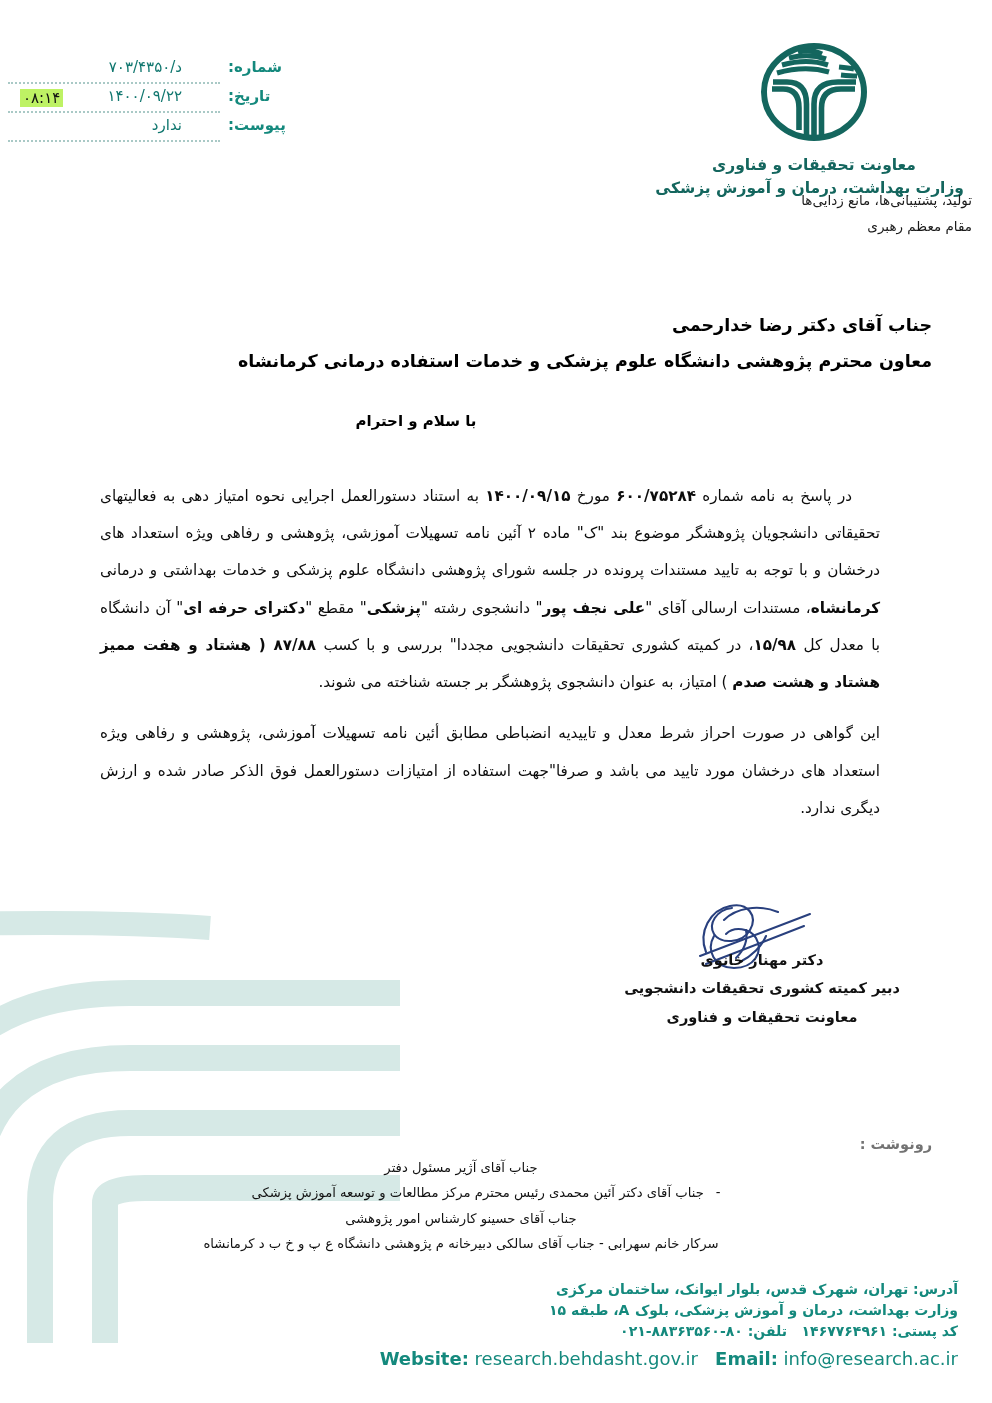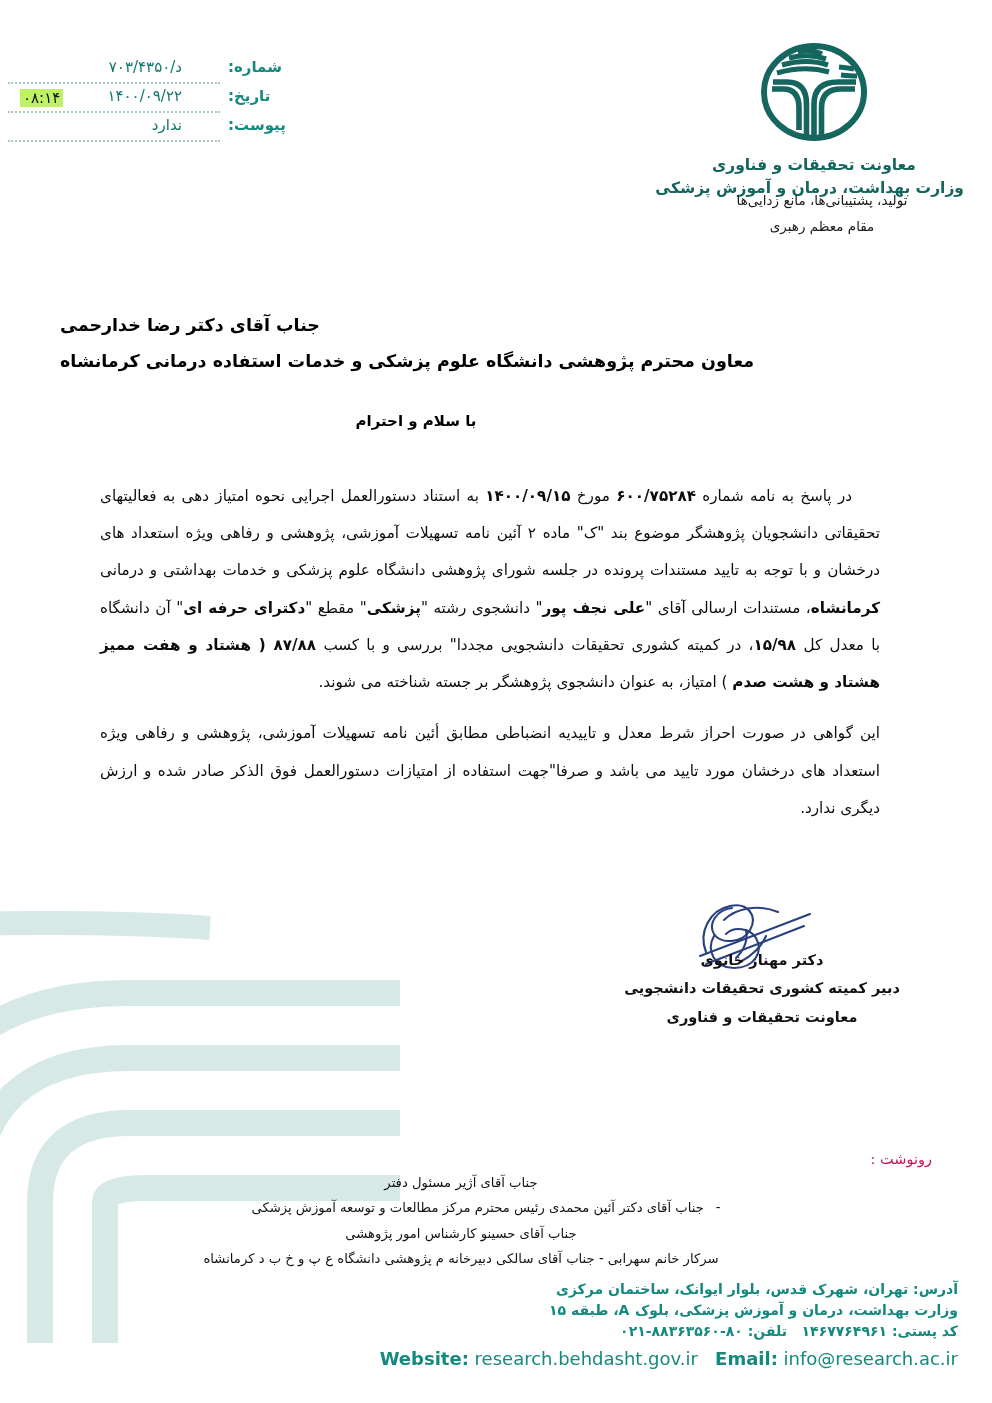--- a/index.html
+++ b/index.html
@@ -109,35 +109,34 @@
     line-height: 1.5;
     letter-spacing: -0.3px;
     white-space: nowrap;
   }
 
   .slogan {
     position: absolute;
     top: 188px;
     right: 0;
     left: 0;
-    text-align: center;
     width: 300px;
     margin-right: 20px;
     color: #1a1a1a;
     font-size: 13.5px;
     line-height: 1.9;
   }
 
   
   .addressee {
     position: absolute;
     top: 308px;
     right: 60px;
     left: 60px;
-    text-align: left;
+    text-align: right;
     z-index: 2;
   }
   .addressee-line {
     font-weight: bold;
     font-size: 17.5px;
     color: #000000;
     line-height: 2.05;
     letter-spacing: -0.2px;
   }
   .greeting {
@@ -192,27 +191,26 @@
   .cc {
     position: absolute;
     top: 1136px;
     right: 60px;
     left: 40px;
     z-index: 2;
     direction: rtl;
   }
   .cc-title {
     font-size: 14.5px;
-    font-weight: normal;
+    font-weight: bold;
     letter-spacing: 3px;
-    color: #be185d;
+    color: #737373;
     text-align: right;
     margin-right: 0;
     padding-right: 0;
-    margin-top: 15px;
   }
   .cc-list { margin: 3px 0 0 0; padding: 0; list-style: none; text-align: center; }
   .cc-item {
     font-size: 13.2px;
     color: #121212;
     line-height: 1.93;
     margin-right: 50px;
   }
   .cc-item.first { margin-right: 0; }
   .cc-dash { margin-left: 12px; }

